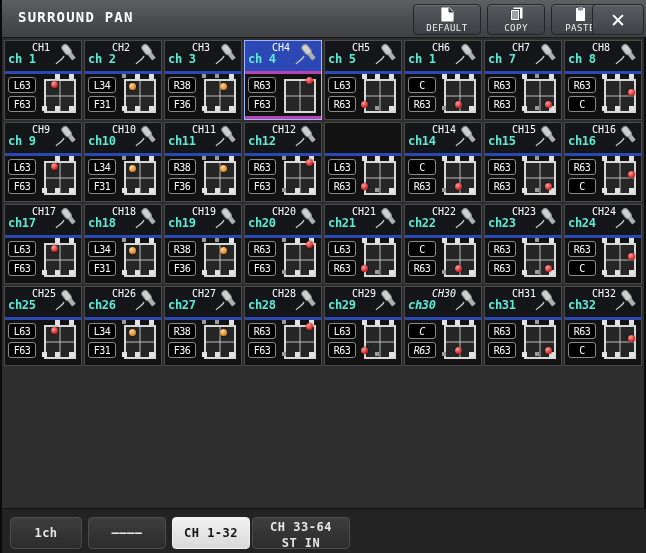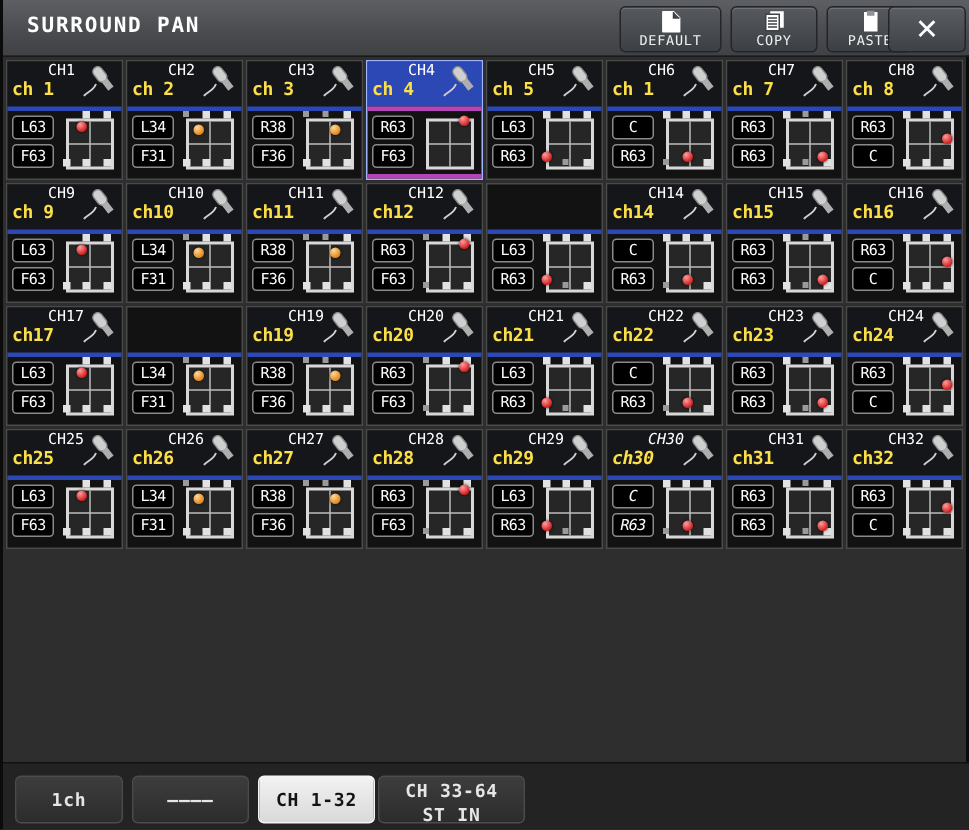--- a/index.html
+++ b/index.html
@@ -40,21 +40,21 @@
   
   .cells{position:absolute;left:2px;top:40px;width:642px;height:328px;}
   .cell{position:absolute;width:78px;height:80px;background:#121212;
         border:1px solid #4a4a4a;box-sizing:border-box;cursor:pointer;}
   .cell.sel{border-color:#9fb6ff;}
   .cell-head{position:absolute;left:0;top:0;width:100%;height:30px;
              background:#15161a;box-sizing:border-box;}
   .cell.sel .cell-head{background:#2c48b4;}
   .ch-num{position:absolute;left:3px;top:1px;font-size:10px;color:#ffffff;
           font-family:"DejaVu Sans Mono",monospace;line-height:11px;margin-left:24px;}
-  .ch-name{position:absolute;left:3px;top:11px;font-size:12px;color:#fde047;
+  .ch-name{position:absolute;left:3px;top:11px;font-size:12px;color:#5eead4;
            font-weight:bold;font-family:"DejaVu Sans Mono",monospace;
            line-height:14px;letter-spacing:-0.3px;}
   .mic{position:absolute;right:2px;top:2px;width:26px;height:24px;}
   .underbar{position:absolute;left:0;top:30px;width:100%;height:3px;
             background:#2c48b4;}
   .cell.sel .underbar{background:#b545b5;}
   .botbar{position:absolute;left:0;bottom:0;width:100%;height:3px;background:transparent;}
   .cell.sel .botbar{background:#b545b5;}
 
   
@@ -661,20 +661,31 @@
           <span class="spk" style="left:14px;top:-1px;"></span>
           <span class="spk" style="left:28px;top:-1px;"></span>
           <span class="spk" style="left:1px;top:31px;"></span>
           <span class="spk" style="left:14px;top:31px;"></span>
           <span class="spk" style="left:28px;top:31px;"></span>
           <span class="dot red" style="left:10px;top:6px;"></span>
         </div>
         <div class="botbar"></div>
       </div>
       <div class="cell" style="left: 80px; top: 164px;">
+        <div class="cell-head">
+          <span class="ch-num">CH18</span>
+          <span class="ch-name">ch18</span>
+          <span class="mic"><svg width="26" height="24" viewBox="0 0 26 24">
+              <g transform="rotate(-38 15 8)">
+                <rect x="11.5" y="0.5" width="6.5" height="11" rx="3.2" fill="#cfcfcf" stroke="#8e8e8e"></rect>
+                <rect x="12.5" y="11" width="4.5" height="7" fill="#aeaeae"></rect>
+              </g>
+              <path d="M11 13 C9 18, 5 18, 3 21" stroke="#cfcfcf" stroke-width="1.3" fill="none"></path>
+            </svg></span>
+        </div>
         <div class="underbar"></div>
         <div class="vals">
           <div class="val">L34</div>
           <div class="val">F31</div>
         </div>
         <div class="pangrid">
           <div class="gbox">
             <span class="vline"></span>
             <span class="hline"></span>
           </div>

